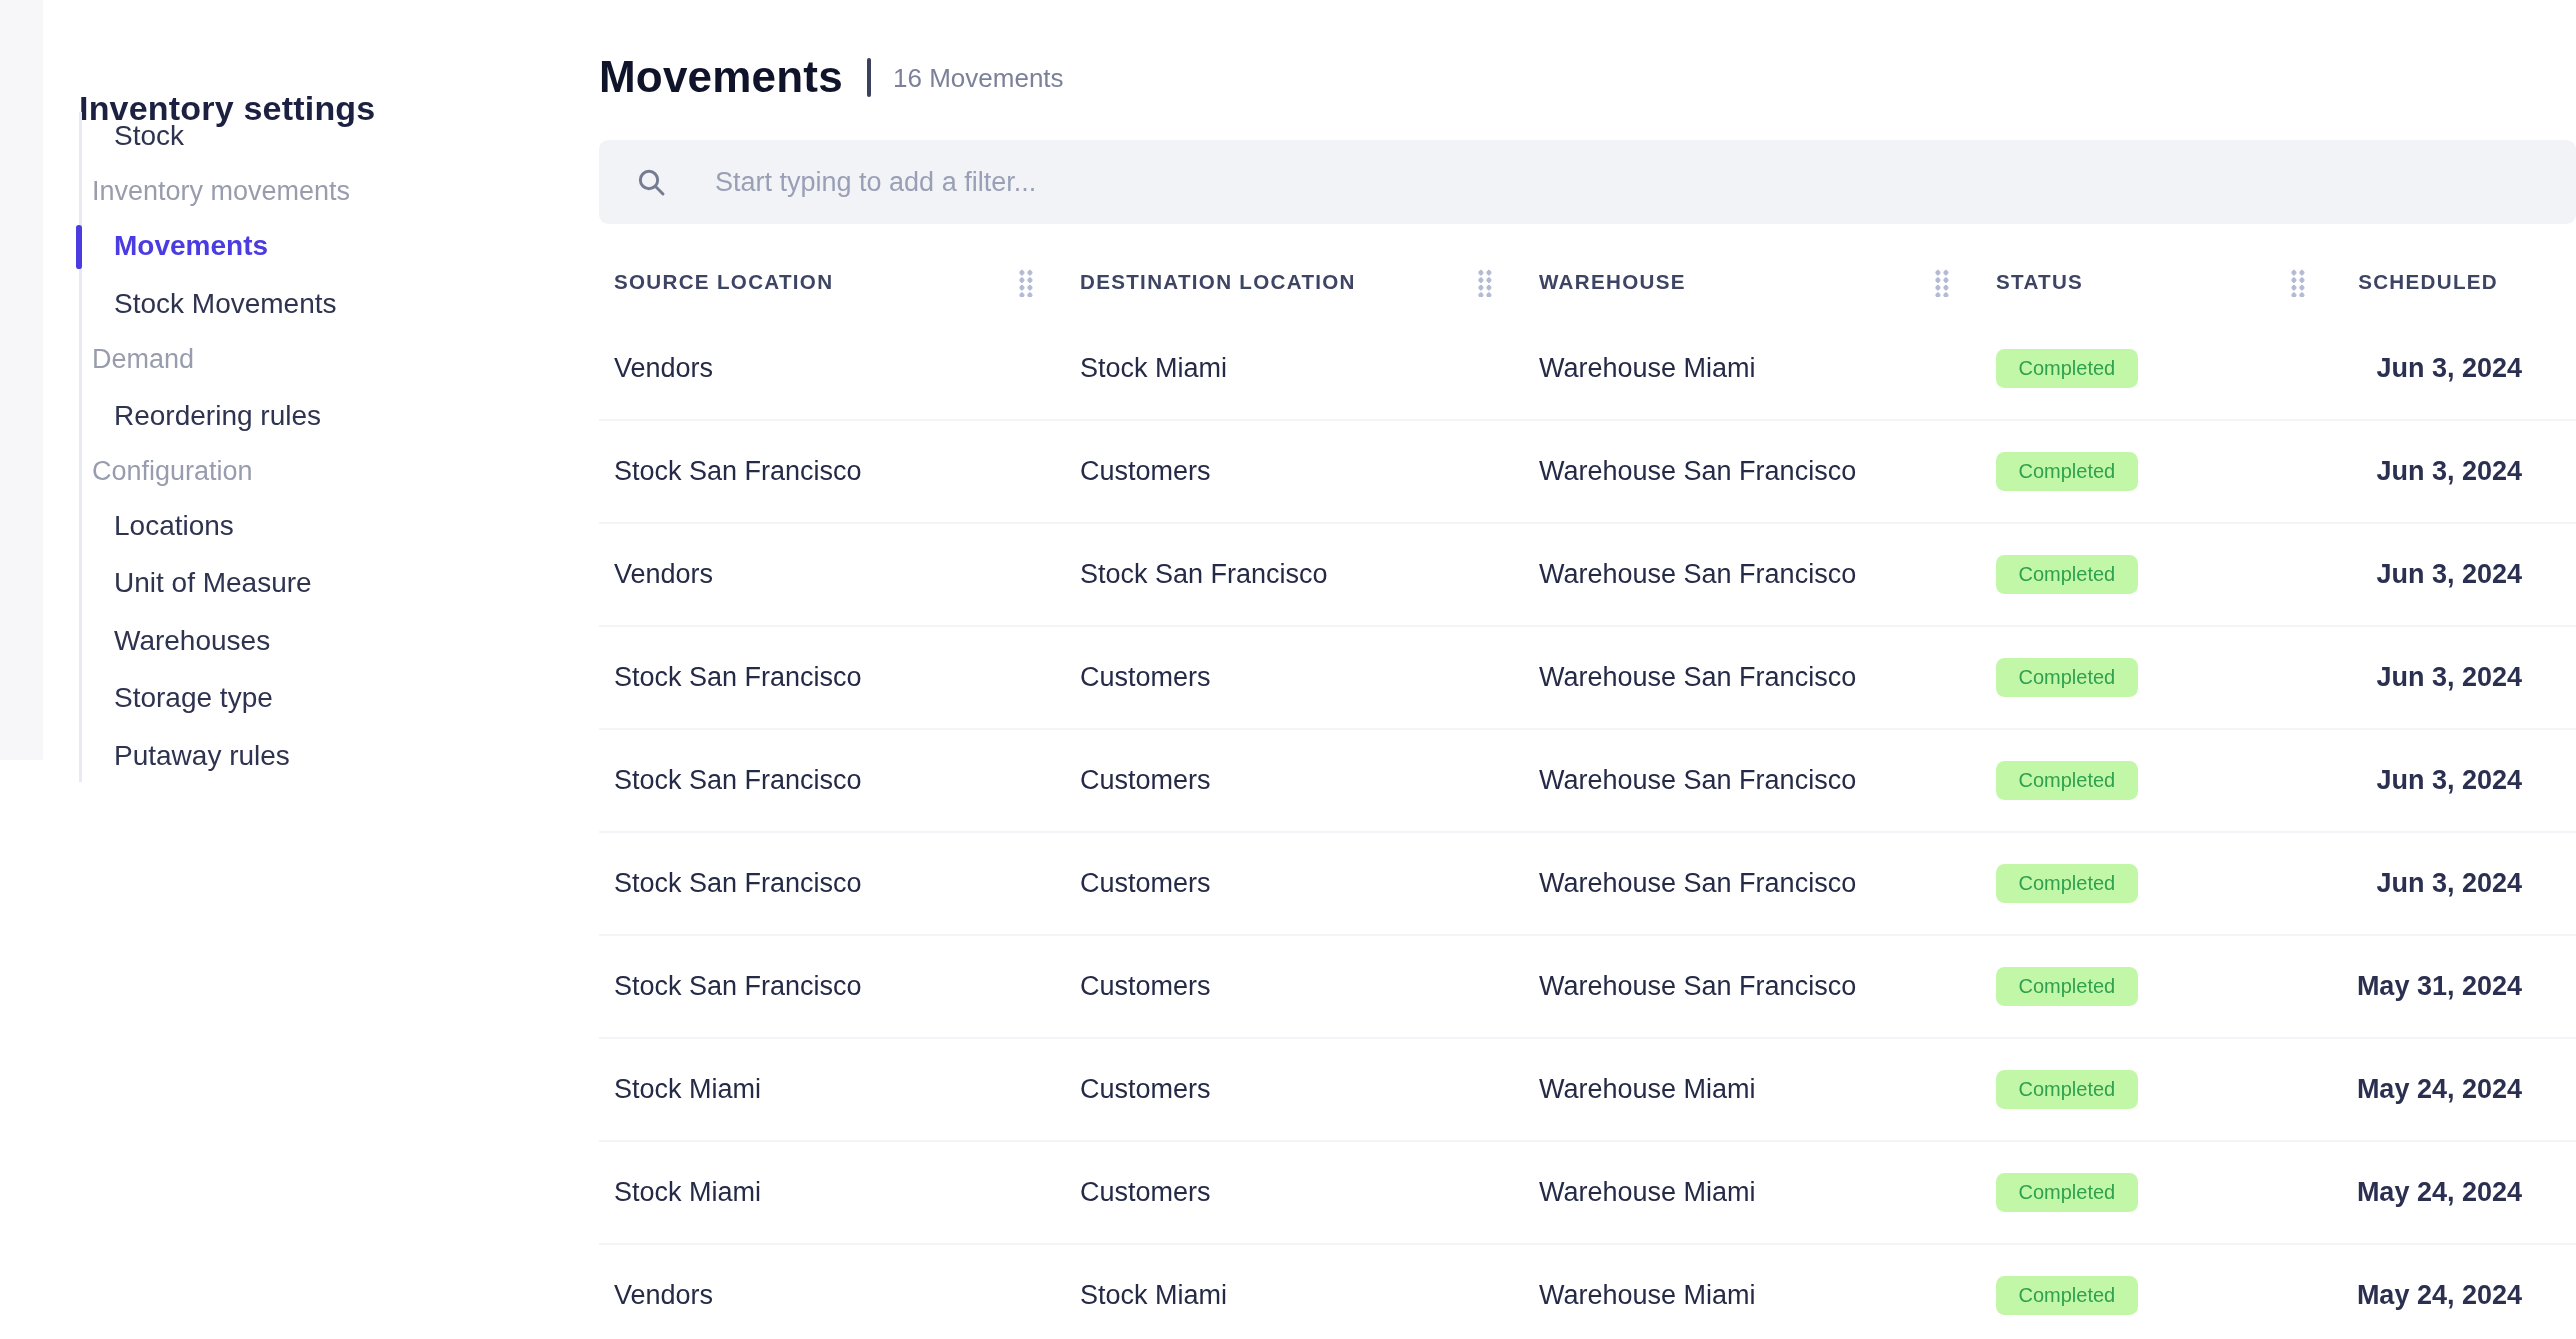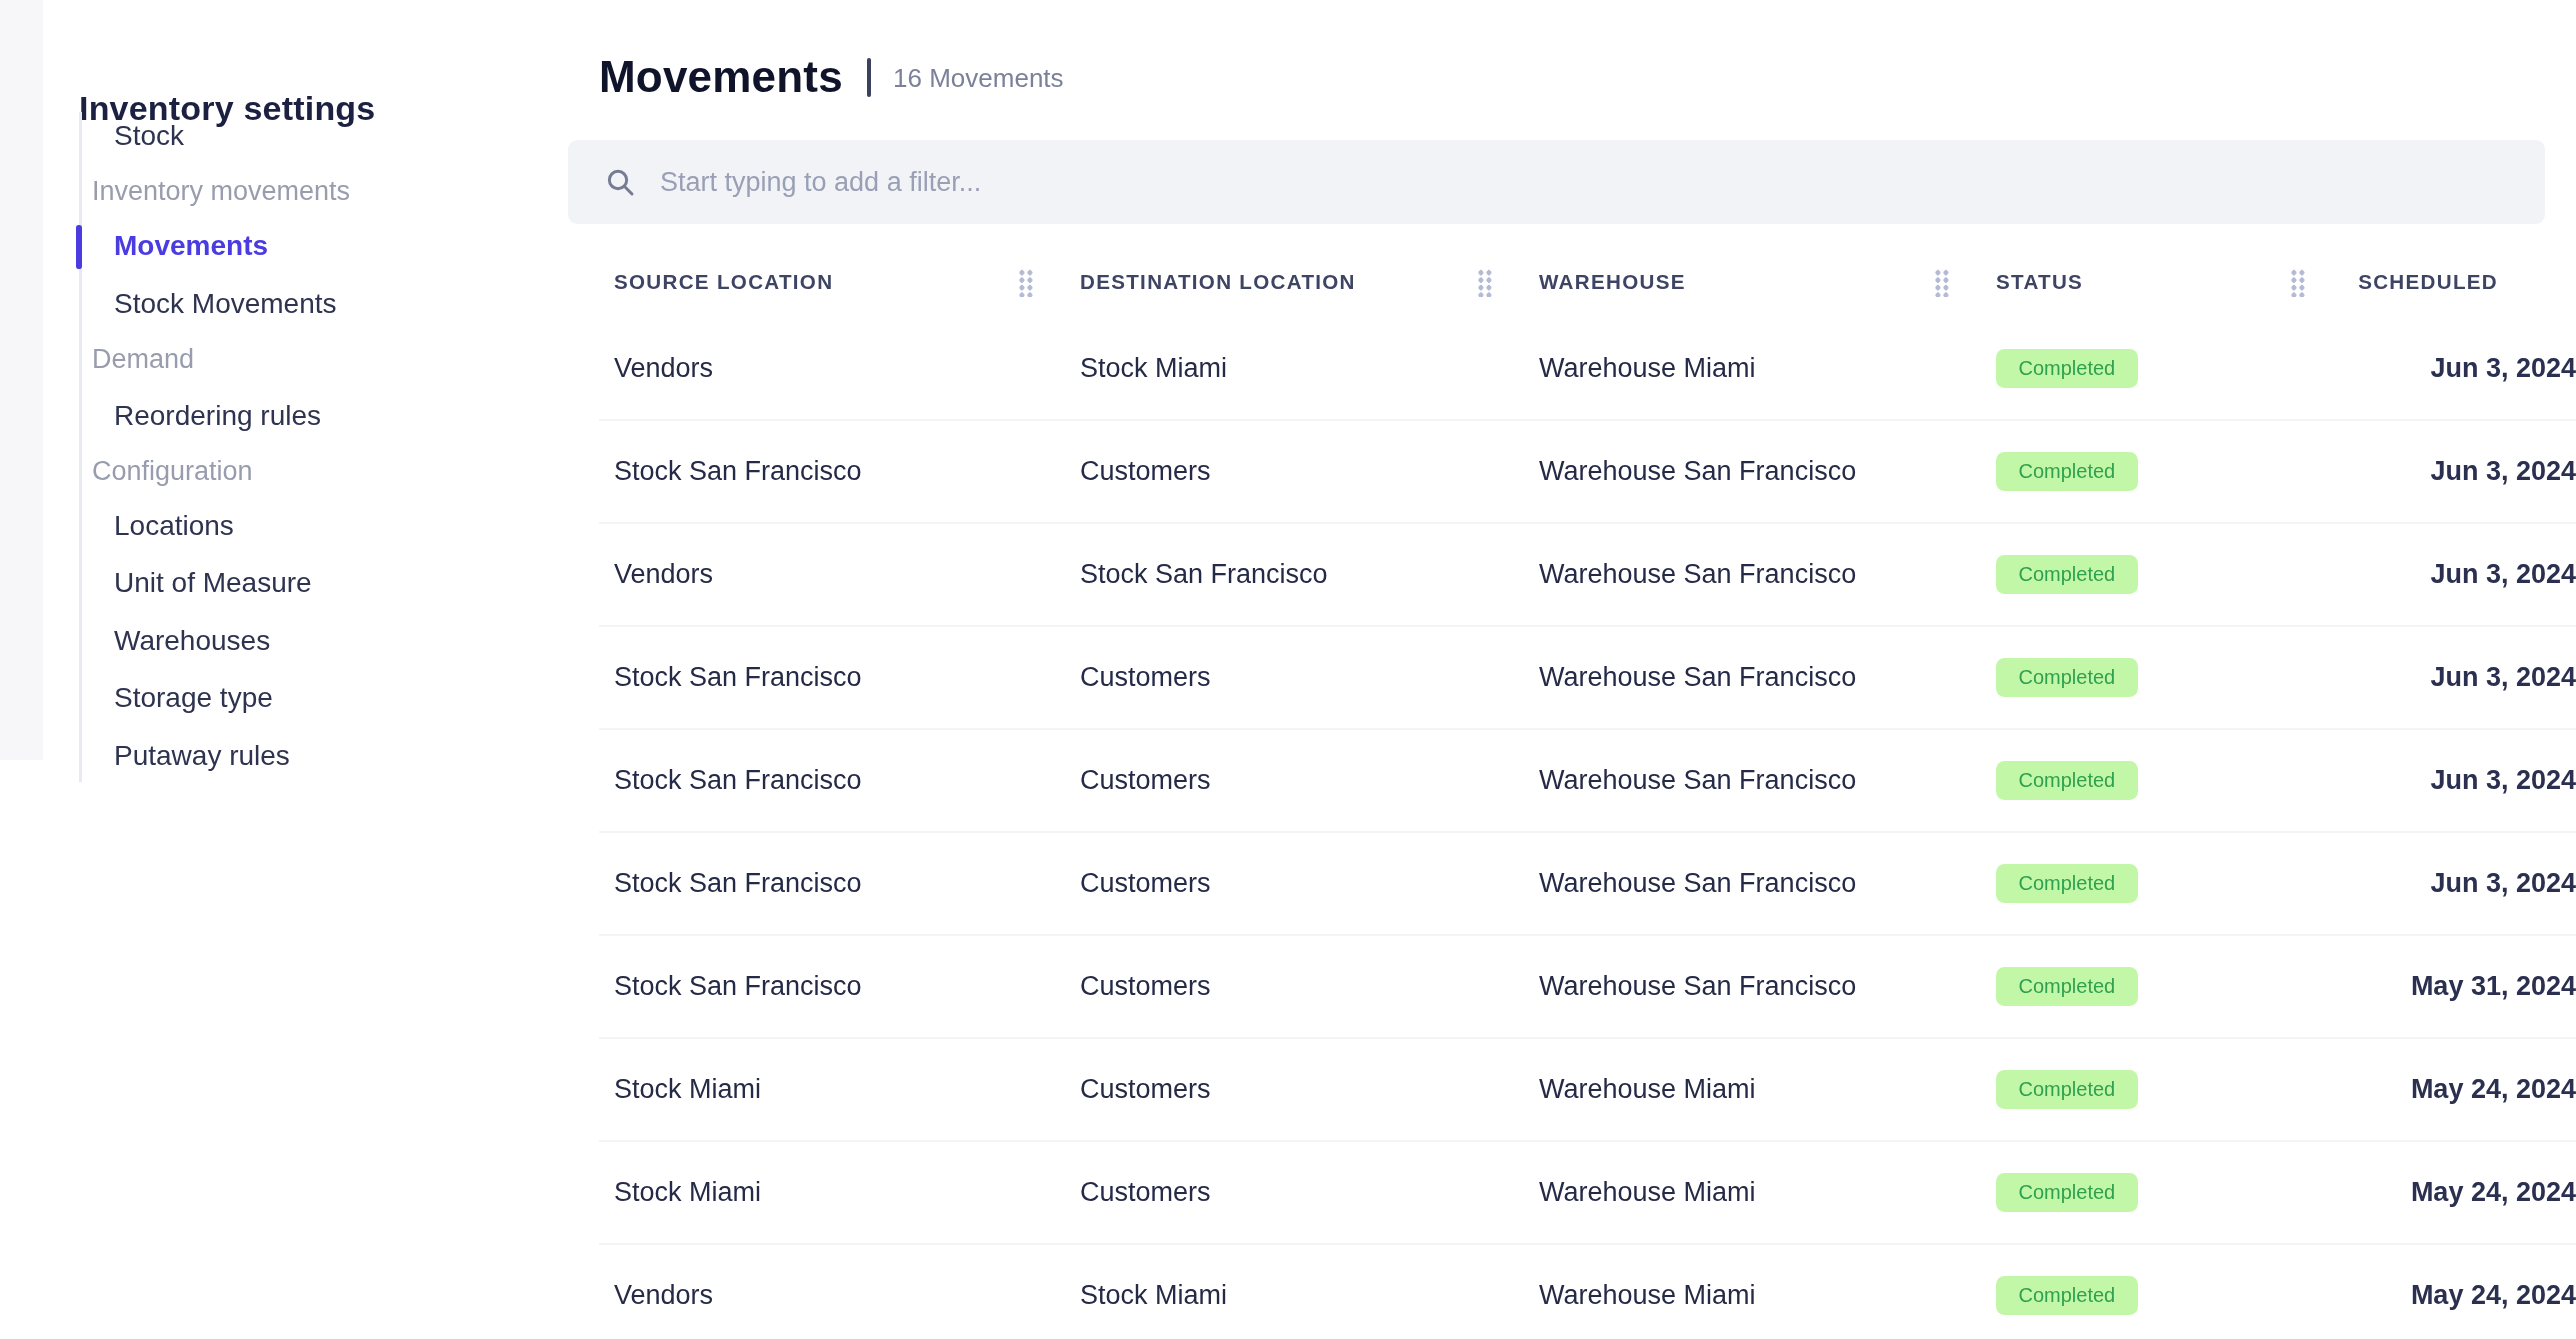--- a/index.html
+++ b/index.html
@@ -44,23 +44,23 @@
   .page-title-row{
     position:absolute; left:599px; top:49px; height:56px;
     display:flex; align-items:center;
   }
   .page-title{ font-size:44px; font-weight:800; color:#10142b; letter-spacing:0.2px; }
   .title-divider{ width:3.7px; height:39px; background:#3c415c; margin:0 22.5px 0 24px; border-radius:1.9px; }
   .movement-count{ font-size:26px; color:#7b8199; font-weight:500; padding-top:3.7px; }
 
   
   .filter-bar{
-    position:absolute; left:568px; top:140px; width:1977px; height:84px;
+    position:absolute; left:599px; top:140px; width:1977px; height:84px;
     background:#f2f3f6; border-radius:9.4px;
-    display:flex; align-items:center; padding:0 28px 0 36px;
+    display:flex; align-items:center; padding:0 28px 0 36px;gap:24px;
   }
   .search-icon{ width:32px; height:32px; flex:0 0 auto; }
   .search-icon svg{ width:32px; height:32px; display:block; }
   .filter-input{
     flex:1; border:none; outline:none; background:transparent;
     font-family:inherit; font-size:27px; color:#3a3f55; margin-left:24px;
   }
   .filter-input::placeholder{ color:#99a0b6; opacity:1; }
 
   
@@ -83,21 +83,21 @@
 
   .table-body{ position:absolute; left:599px; top:318px; width:1977px; }
   .row{
     display:grid; grid-template-columns:466px 459px 457px 356px 1fr;
     align-items:center; height:103px; background:#ffffff;
     border-bottom:2.8px solid #f3f4f7; cursor:pointer;
   }
   .cell{
     padding-left:15px; font-size:27px; font-weight:500; color:#252a47; white-space:nowrap;
   }
-  .cell.date{ text-align:right; font-weight:600; color:#2b3050; }
+  .cell.date{ text-align:right; padding-right:54px; font-weight:600; color:#2b3050; }
   .badge{
     display:inline-block; background:#c3f7a8; color:#2fa14e;
     font-size:20px; font-weight:400; line-height:1;
     padding:9.4px 22.5px 10.3px; border-radius:8.4px;
   }
 </style>
 </head>
 <body>
 
 <div class="left-strip"></div>

